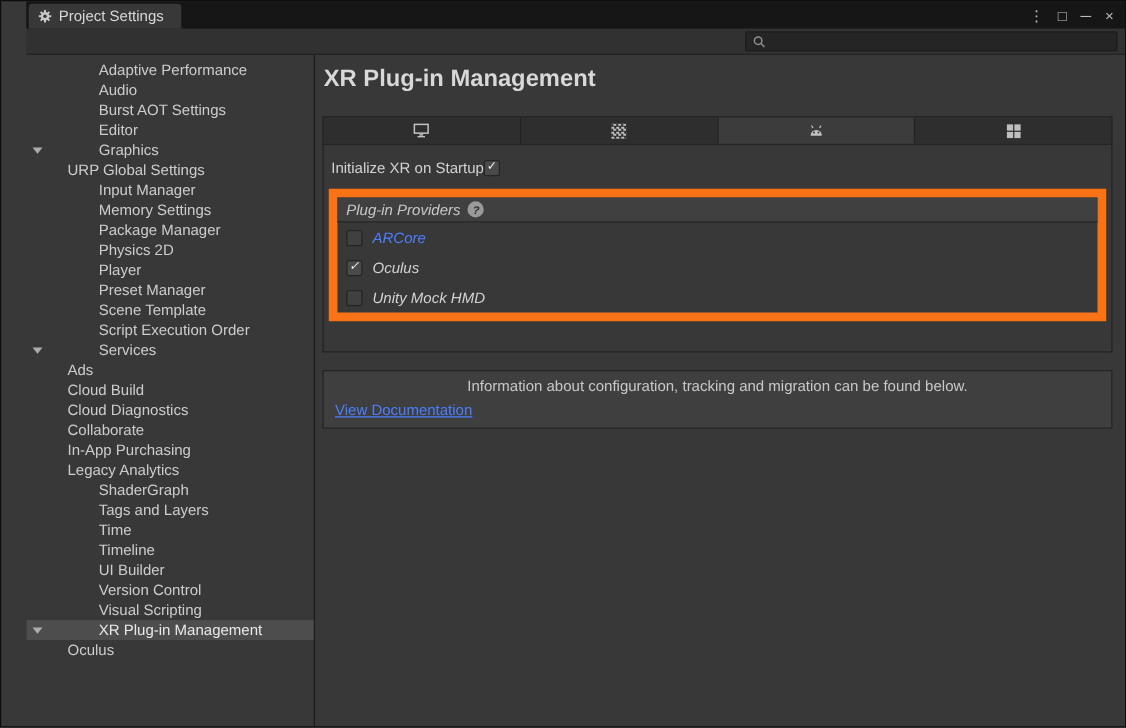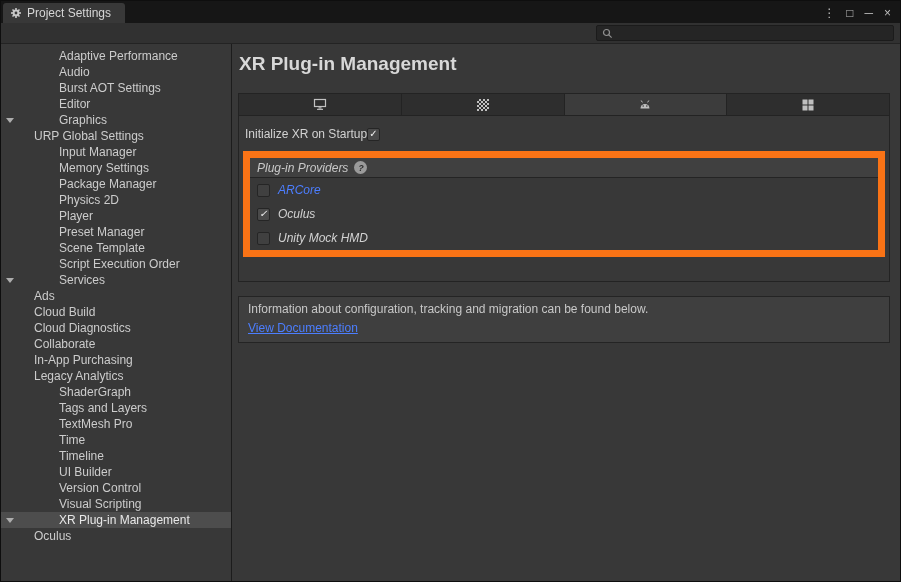--- a/index.html
+++ b/index.html
@@ -3,21 +3,21 @@
 <meta charset="utf-8">
 <style>
   * { box-sizing: border-box; }
   html,body { margin:0; padding:0; }
   body {
     width:901px; height:582px; overflow:hidden;
     background:#383838; color:#D2D2D2;
     font-family:"Liberation Sans", sans-serif; font-size:12px;
     --link:#4C7EFF; --selection:#4D4D4D;
   }
-  .window { width:901px; height:582px; display:flex; flex-direction:column; border:1px solid #0e0e0e; }
+  .window { width:901px; height:582px; display:flex; flex-direction:column; border:1px solid #0e0e0e;padding-left:20px; }
 
   
   .titlebar { height:22px; background:#161616; display:flex; align-items:flex-end; flex:0 0 auto; }
   .window-tab { height:20px; display:flex; align-items:center; gap:5px; background:#383838;
                 padding:0 14px 0 7px; margin-left:2px; border-radius:3px 3px 0 0; cursor:default; }
   .window-tab span.tab-label { color:#D6D6D6; }
   .titlebar-icons { margin-left:auto; display:flex; align-items:center; gap:11px; padding:0 9px 4px 0; color:#BDBDBD; font-size:12px; }
   .titlebar-icons span { cursor:pointer; line-height:1; }
 
   
@@ -66,21 +66,21 @@
   .providers-header { height:20px; display:flex; align-items:center; gap:6px; padding:0 7px;
                       background:#404040; border-bottom:1px solid #242424; color:#C8C8C8; }
   .help { width:13px; height:13px; border-radius:50%; background:#9A9A9A; color:#2B2B2B; font-size:9px;
           font-weight:bold; display:flex; align-items:center; justify-content:center; cursor:pointer; }
   .prov-row { height:24px; display:flex; align-items:center; gap:8px; padding:0 7px; }
   .prov-label { color:#D2D2D2; }
   .prov-label.link { color:var(--link); cursor:pointer; }
 
   
   .info-box { margin-top:14px; border:1px solid #242424; background:#3F3F3F; padding:5px 9px 7px; }
-  .info-text { color:#C8C8C8; line-height:15px; }
+  .info-text { color:#C8C8C8; line-height:15px;text-align:center; }
   .doc-link { color:var(--link); text-decoration:underline; display:inline-block; margin-top:4px; cursor:pointer; }
 </style>
 </head>
 <body>
 
 <div class="window">
 
   <div class="titlebar">
     <div class="window-tab">
       <span style="display:flex;">
@@ -185,23 +185,20 @@
         <div class="sb-row">
           <span class="sb-label ind1">Legacy Analytics</span>
         </div>
         <div class="sb-row">
           <span class="sb-label ind0">ShaderGraph</span>
         </div>
         <div class="sb-row">
           <span class="sb-label ind0">Tags and Layers</span>
         </div>
         <div class="sb-row">
-          <span class="sb-label ind0">TextMesh Pro</span>
-        </div>
-        <div class="sb-row">
           <span class="sb-label ind0">Time</span>
         </div>
         <div class="sb-row">
           <span class="sb-label ind0">Timeline</span>
         </div>
         <div class="sb-row">
           <span class="sb-label ind0">UI Builder</span>
         </div>
         <div class="sb-row">
           <span class="sb-label ind0">Version Control</span>

